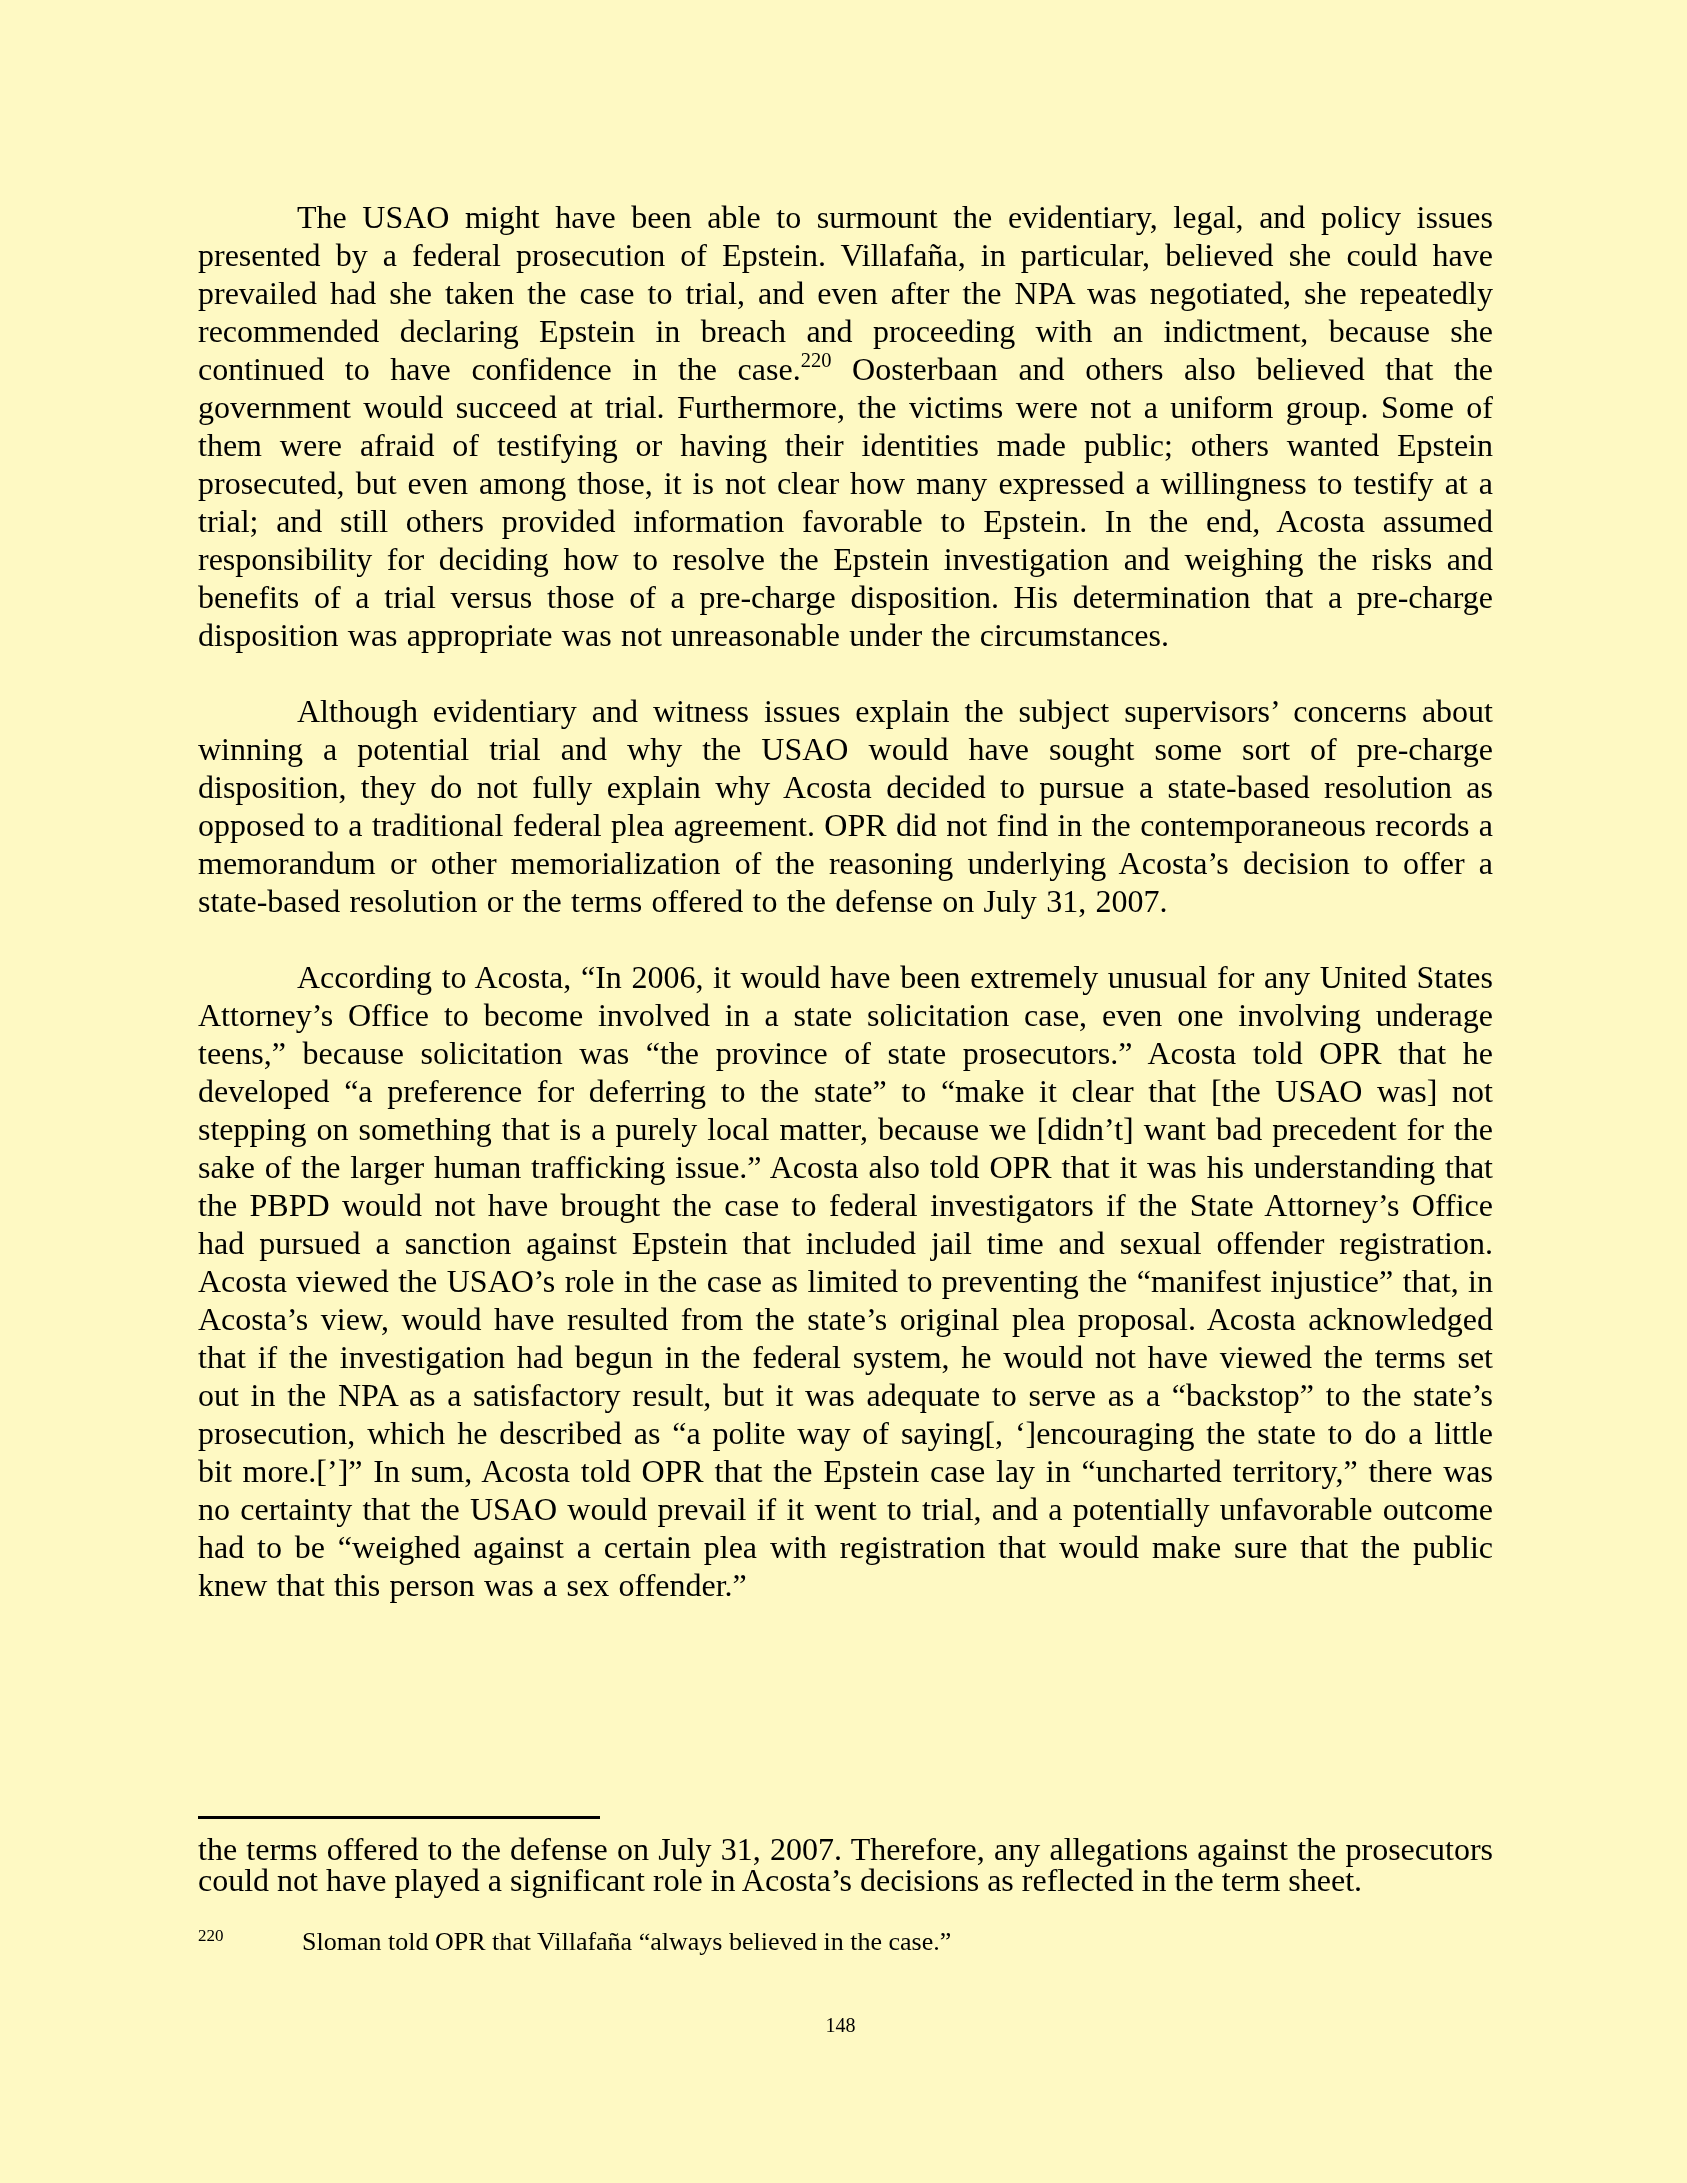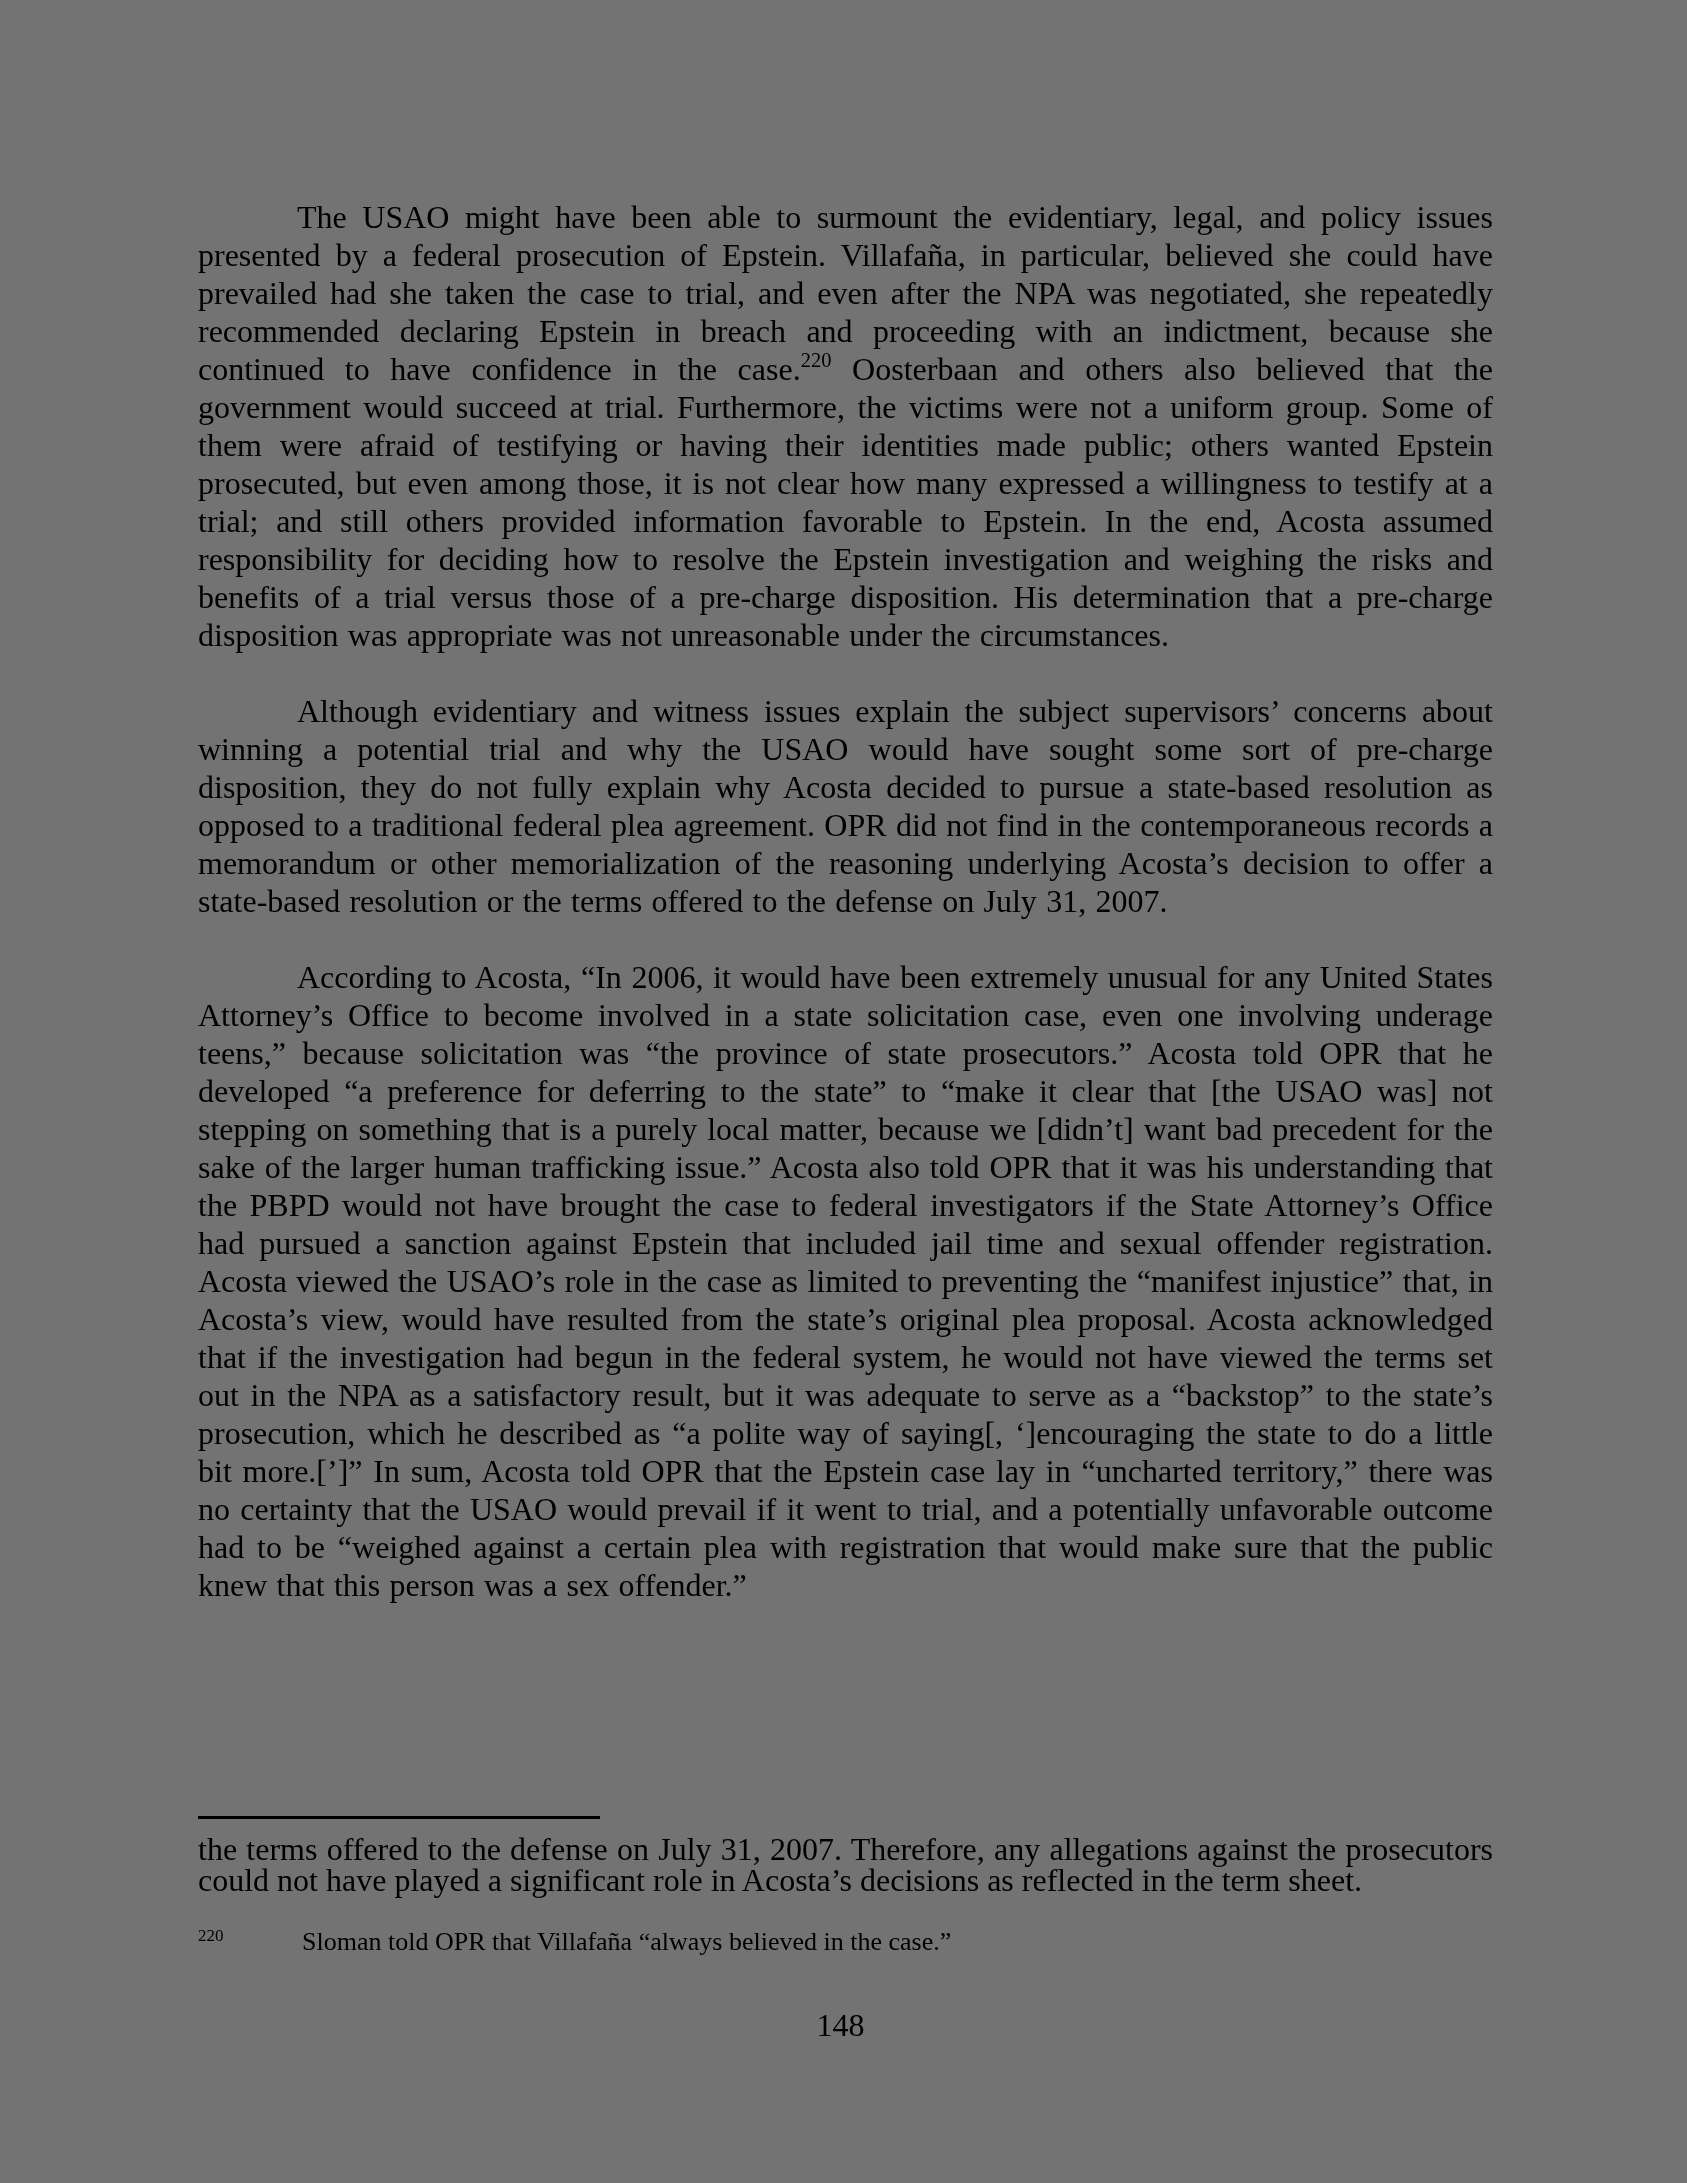--- a/index.html
+++ b/index.html
@@ -4,21 +4,21 @@
 <style>
   html, body {
     margin: 0;
     padding: 0;
     background: #ffffff;
   }
   .page {
     position: relative;
     width: 1687px;
     height: 2183px;
-    background: #737373;
+    background: #fef9c3;
     color: #000000;
     font-family: "Liberation Serif", serif;
     overflow: hidden;
   }
   .content {
     position: absolute;
     left: 198px;
     top: 198px;
     width: 1295px;
   }
@@ -70,21 +70,21 @@
     font-size: 17px;
     line-height: 0;
     vertical-align: 9.3px;
   }
   .page-number {
     position: absolute;
     top: 2006px;
     left: 0;
     width: 1681px;
     text-align: center;
-    font-size: 32px;
+    font-size: 20px;
     line-height: 38px;
   }
 </style>
 </head>
 <body>
 
 <div class="page">
 
   <div class="content">
 

